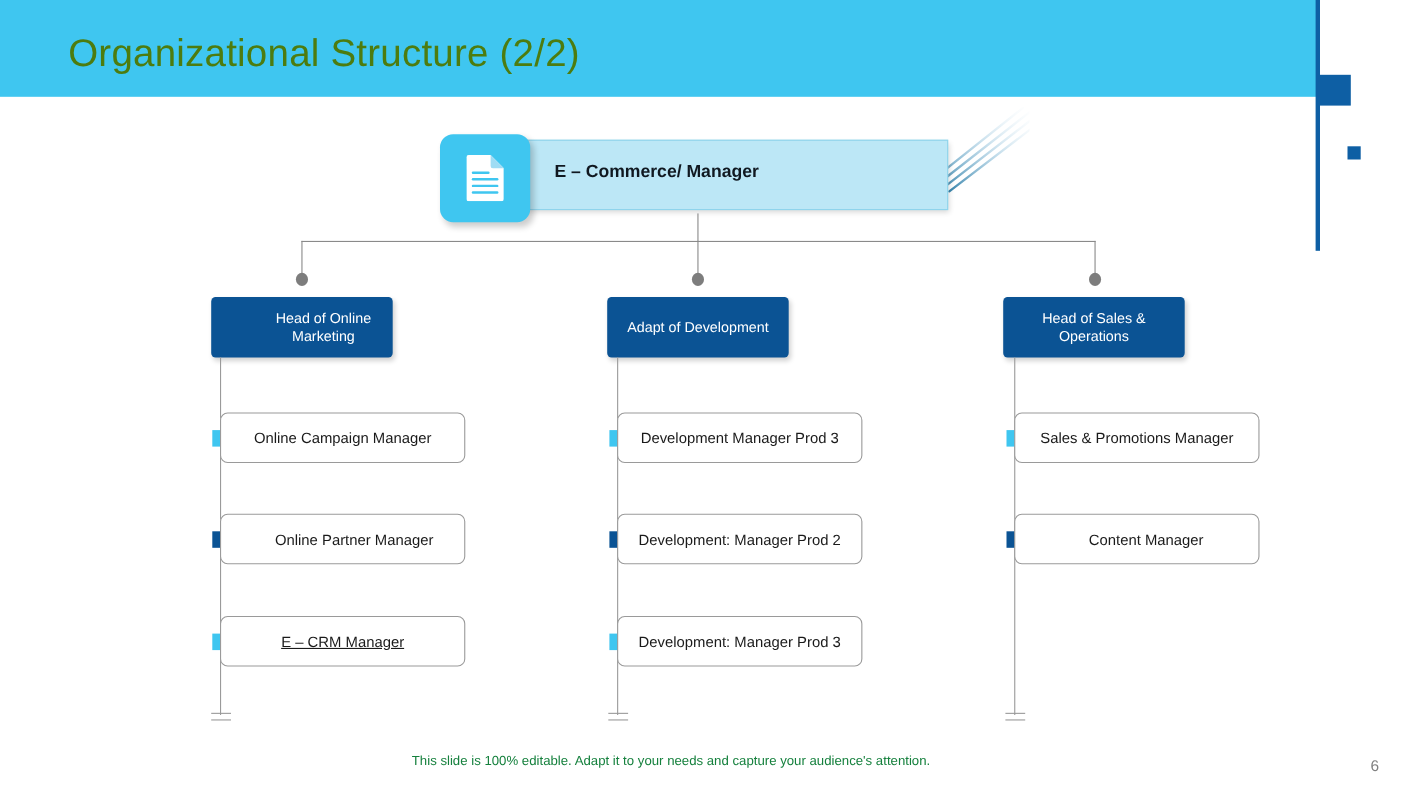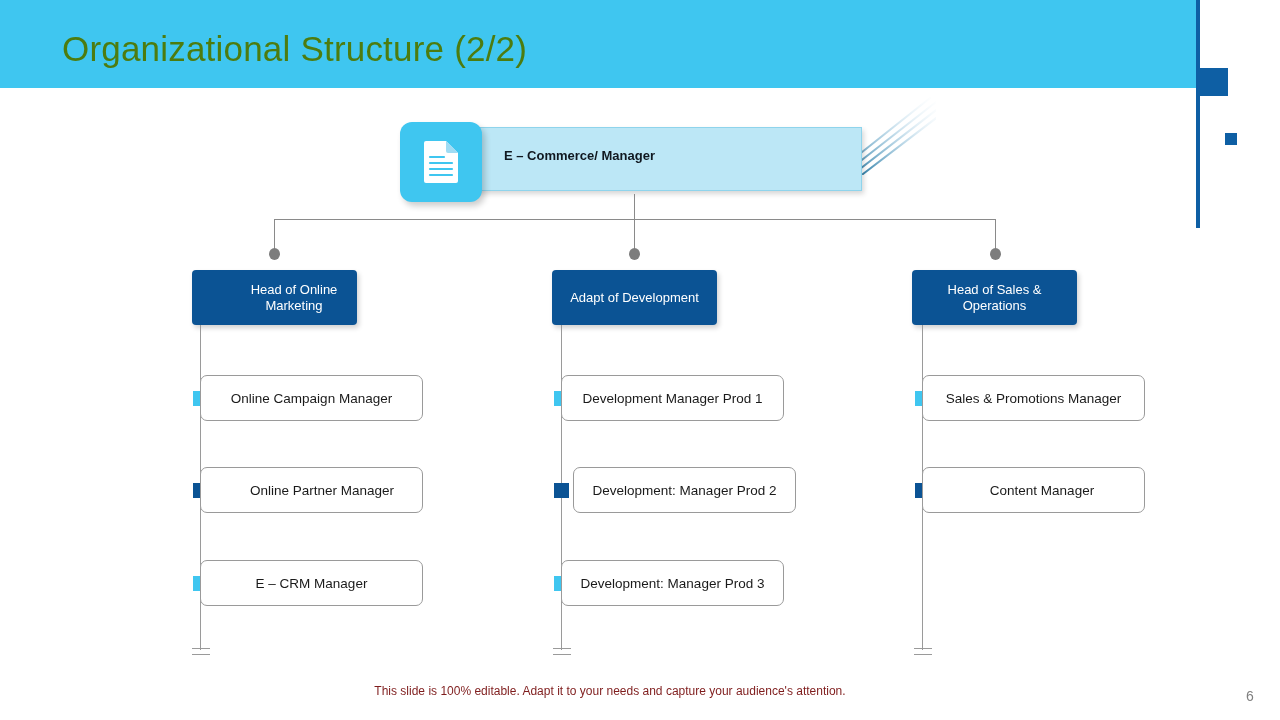--- a/index.html
+++ b/index.html
@@ -94,21 +94,21 @@
   }
   .doc-icon {
     position: absolute;
     left: 24px;
     top: 19px;
   }
   .top-card-label {
     position: absolute;
     left: 104px;
     top: 26px;
-    font-size: 13px;
+    font-size: 16px;
     font-weight: bold;
     color: #101820;
     white-space: nowrap;
   }
 
   
   .streaks {
     position: absolute;
     left: 826px;
     top: 96px;
@@ -214,21 +214,21 @@
   .marker.dark  { background: #0B5394; }
 
   
   .footer-note {
     position: absolute;
     left: 0;
     top: 684px;
     width: 1220px;
     text-align: center;
     font-size: 12px;
-    color: #7f1d1d;
+    color: #15803d;
   }
   .page-num {
     position: absolute;
     left: 1246px;
     top: 688px;
     font-size: 14px;
     color: #808080;
   }
 </style>
 </head>
@@ -294,36 +294,36 @@
   <div class="item" style="left:200px; top:375px; width:223px;">
     <span class="item-text">Online Campaign Manager</span>
   </div>
 
   <div class="marker dark" style="left:193px; top:483px;"></div>
   <div class="item" style="left:200px; top:467px; width:223px;padding-left:21px;">
     <span class="item-text">Online Partner Manager</span>
   </div>
 
   <div class="marker light" style="left:193px; top:576px;"></div>
-  <div class="item" style="left:200px; top:560px; width:223px;">
+  <div class="item" style="left:200px; top:560px; width:223px;text-decoration:underline;">
     <span class="item-text">E – CRM Manager</span>
   </div>
 
   <div class="col-head" style="left:552px;">Adapt of Development</div>
   <div class="spine" style="left:561px;"></div>
   <div class="spine-cap" style="left:553px; top:648px;"></div>
   <div class="spine-cap" style="left:553px; top:654px;"></div>
 
   <div class="marker light" style="left:554px; top:391px;"></div>
   <div class="item" style="left:561px; top:375px; width:223px;">
-    <span class="item-text">Development  Manager Prod 1</span>
+    <span class="item-text">Development  Manager Prod 3</span>
   </div>
 
   <div class="marker dark" style="left:554px; top:483px;"></div>
-  <div class="item" style="left:561px; top:467px; width:223px;margin-left:12px;">
+  <div class="item" style="left:561px; top:467px; width:223px;">
     <span class="item-text">Development:  Manager Prod 2</span>
   </div>
 
   <div class="marker light" style="left:554px; top:576px;"></div>
   <div class="item" style="left:561px; top:560px; width:223px;">
     <span class="item-text">Development:  Manager Prod 3</span>
   </div>
 
   <div class="col-head" style="left:912px;">Head of Sales &amp; Operations</div>
   <div class="spine" style="left:922px;"></div>

